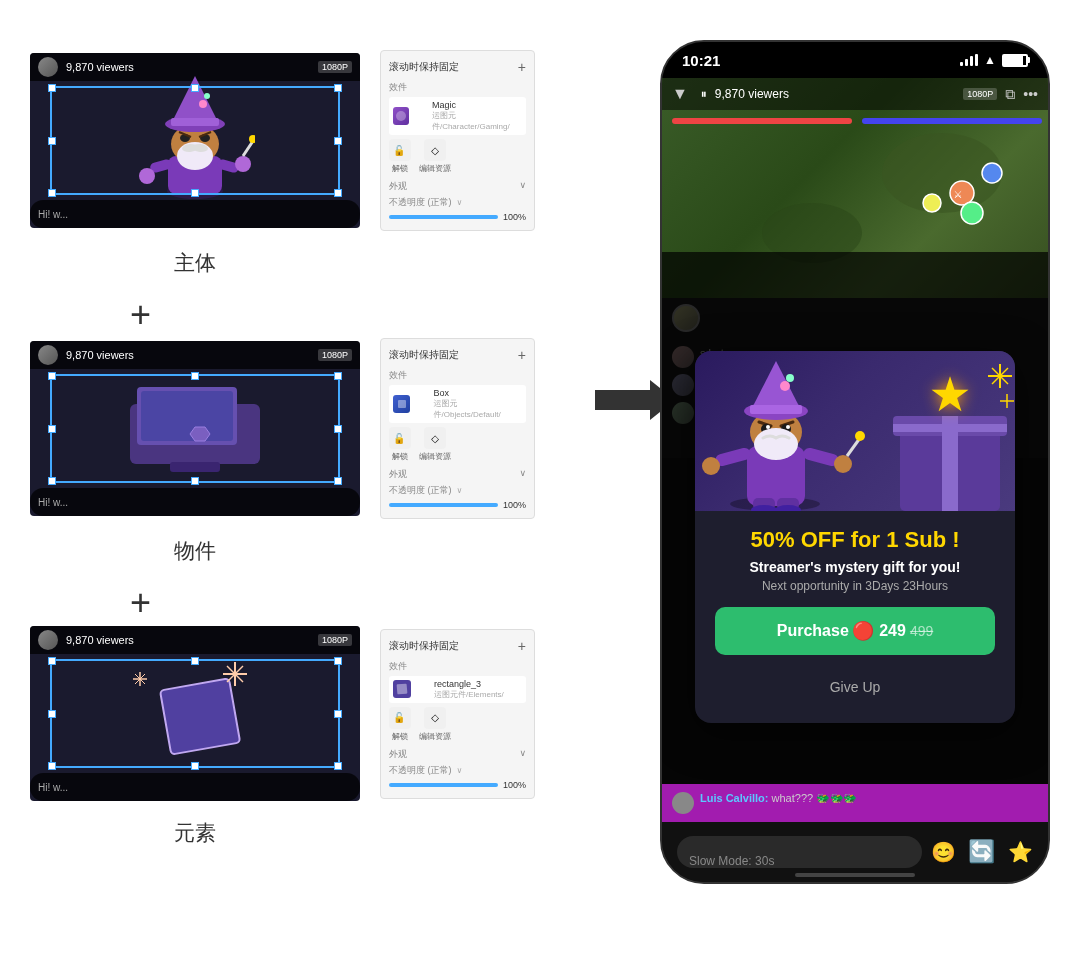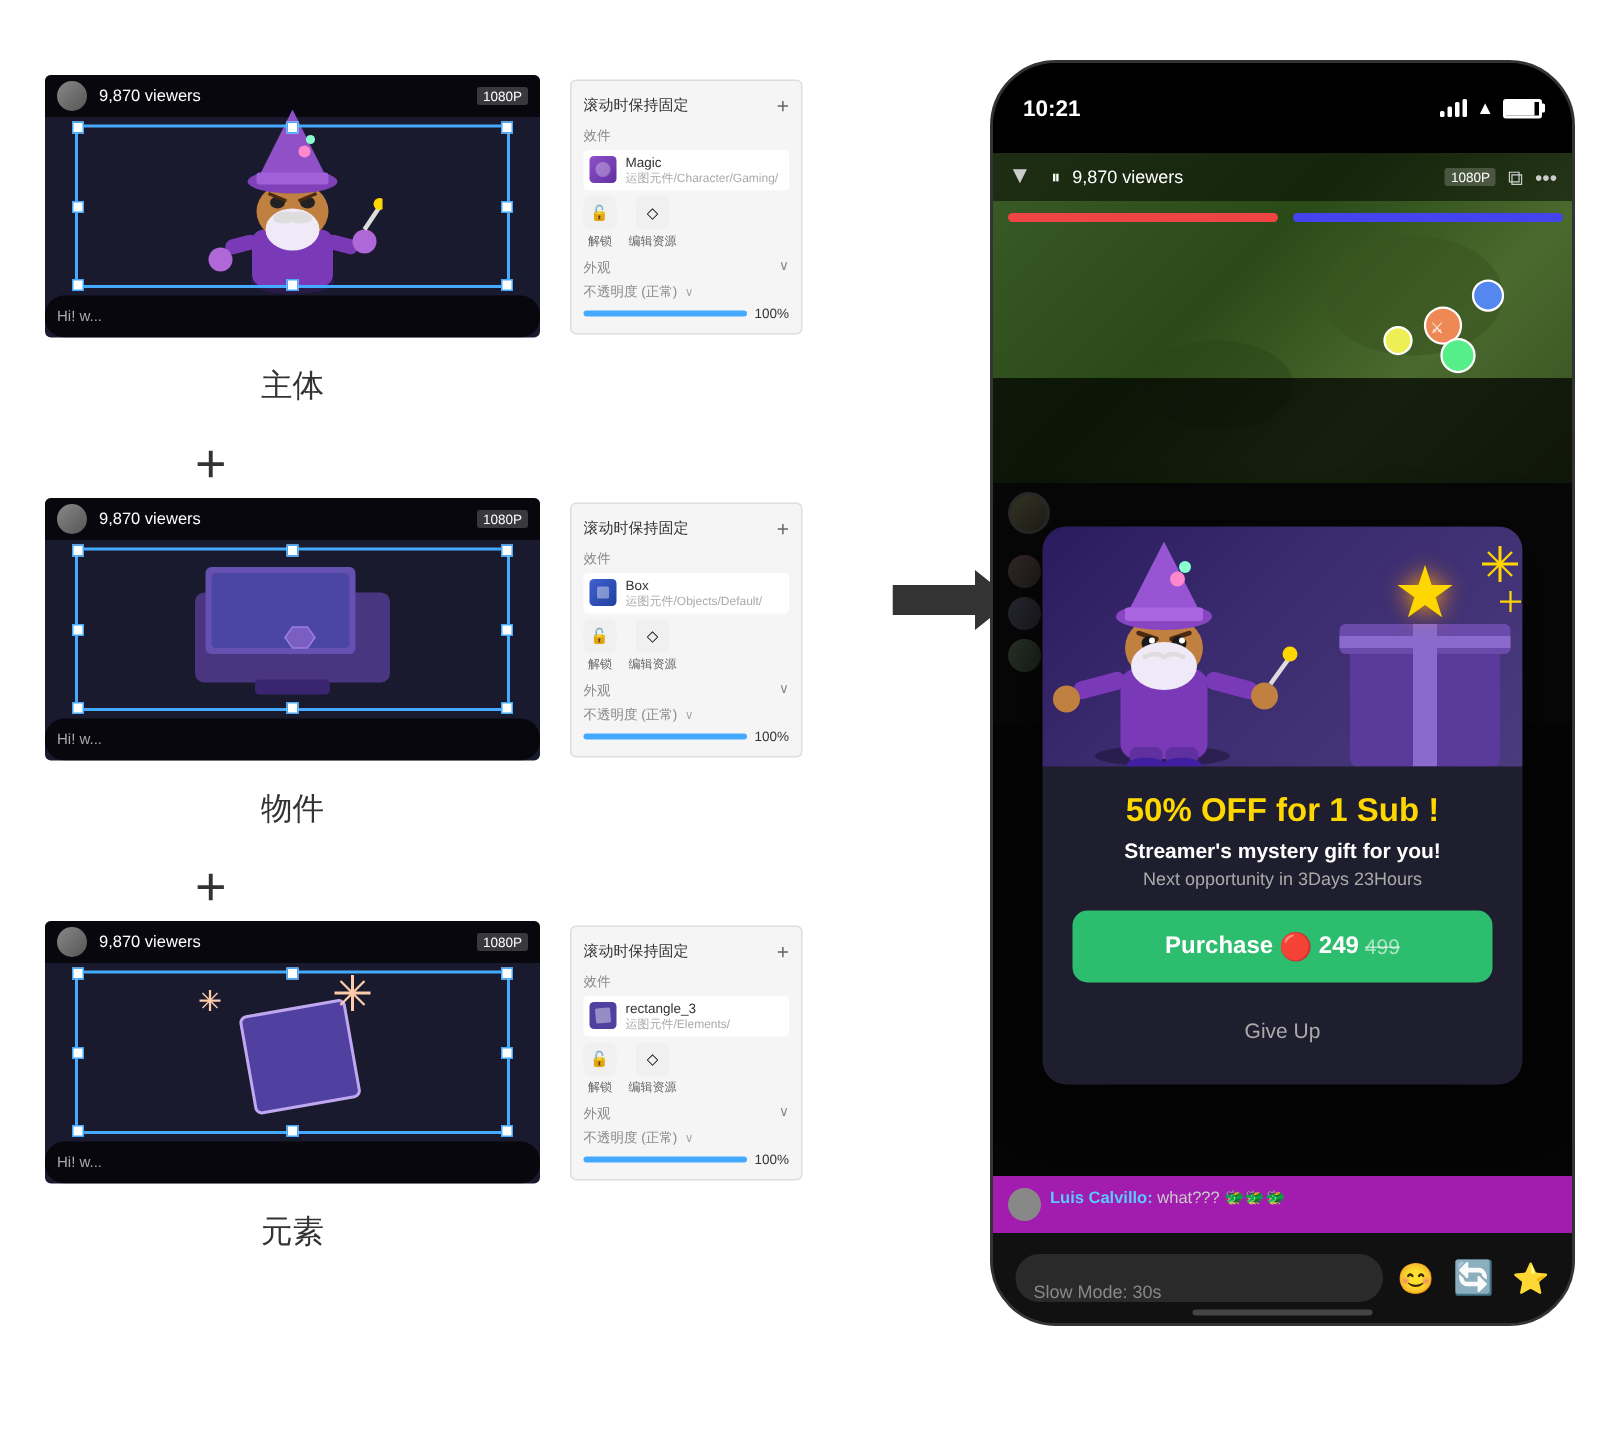--- a/index.html
+++ b/index.html
@@ -150,21 +150,21 @@
 
     .prop-section-title {
       color: #888;
       font-size: 9px;
       margin-bottom: 3px;
     }
 
     .prop-item {
       display: flex;
       align-items: center;
-      gap: 6px;
+      gap: 23px;
       padding: 3px 4px;
       background: white;
       border-radius: 3px;
       margin-bottom: 3px;
     }
 
     .prop-icon {
       width: 18px; height: 18px;
       background: #ddd;
       border-radius: 3px;
@@ -277,21 +277,21 @@
       height: 844px;
       background: #111;
       border-radius: 44px;
       overflow: hidden;
       border: 2px solid #333;
       position: relative;
     }
 
     
     .status-bar {
-      height: 60px;
+      height: 36px;
       background: #000;
       display: flex;
       align-items: center;
       padding: 0 20px;
       position: relative;
       z-index: 10;
     }
 
     .status-time {
       color: white;

